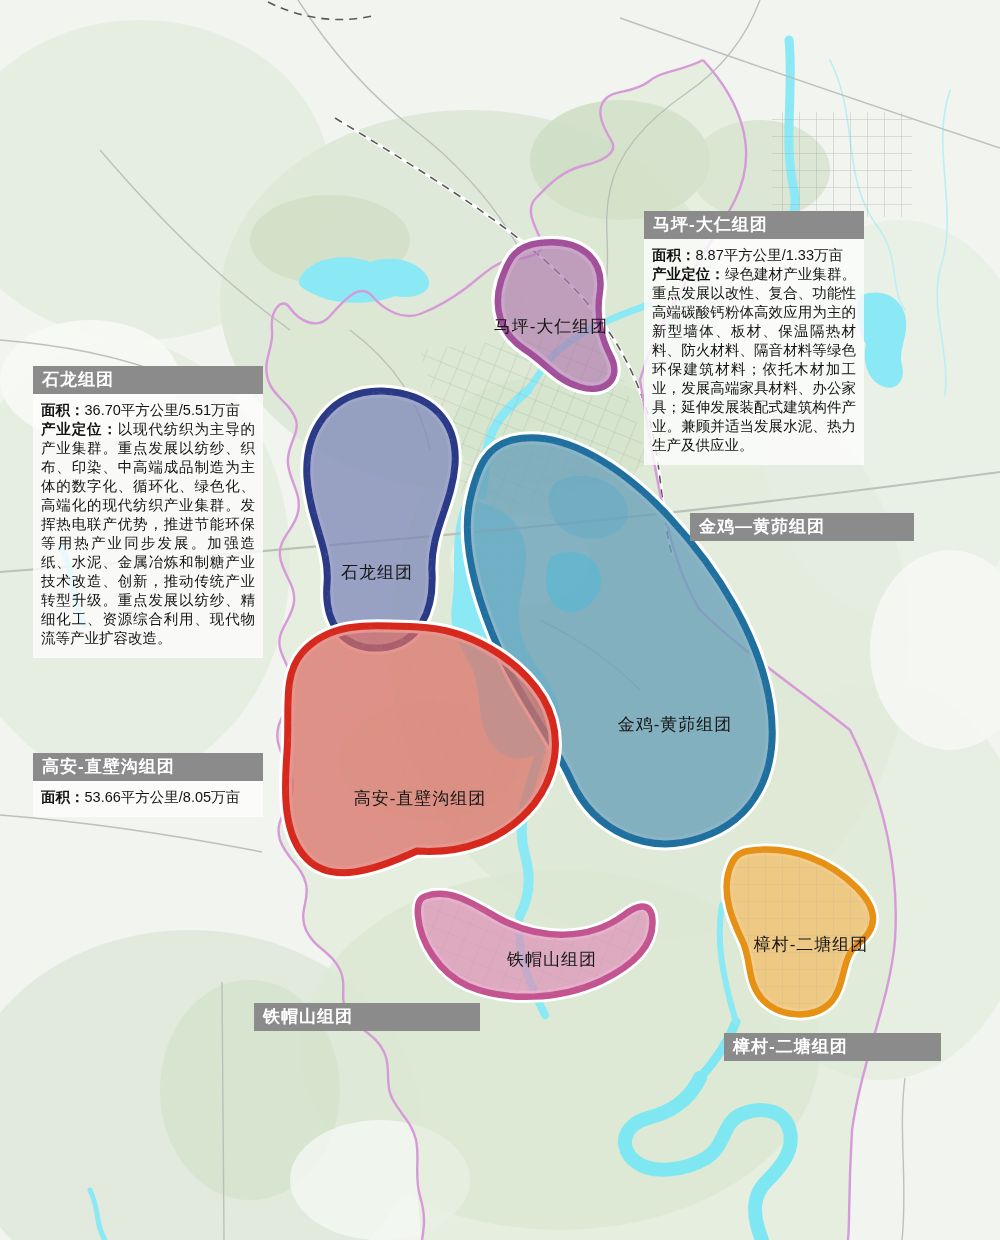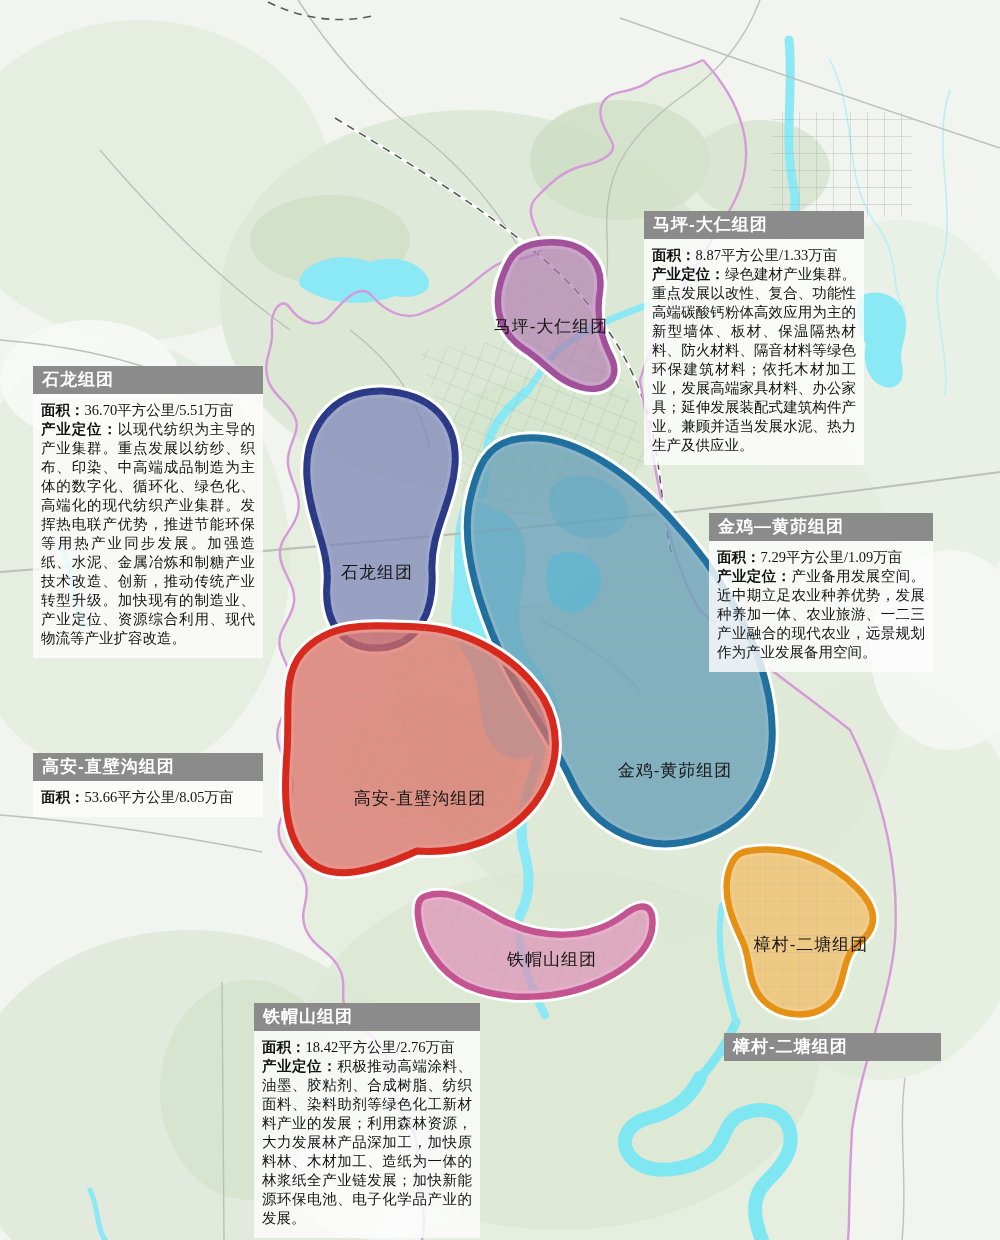--- a/index.html
+++ b/index.html
@@ -6,21 +6,21 @@
   .stage{position:relative;width:1000px;height:1240px;overflow:hidden;
          font-family:"Liberation Sans","DejaVu Sans",sans-serif;background:#f0f3ee;}
   .stage svg{position:absolute;left:0;top:0;}
   
   .panel{position:absolute;z-index:6;}
   .panel-header{background:#8b8b8b;color:#ffffff;font-size:17px;font-weight:700;
                 padding:3px 9px 4px;letter-spacing:1px;line-height:1.25;}
   .panel-body{background:rgba(252,253,252,0.82);padding:7px 8px 10px;color:#121212;
               font-size:14.5px;line-height:19px;text-align:justify;}
   .panel-body b{font-weight:700;}
-  .panel-body .row{margin:0;font-family:Liberation Serif, serif;}
+  .panel-body .row{margin:0;}
   
   .map-label{position:absolute;z-index:5;transform:translate(-50%,-50%);
              color:#161616;font-size:17px;font-weight:500;white-space:nowrap;
              letter-spacing:1px;}
 </style>
 </head>
 <body>
 
 <div class="stage">
 
@@ -156,61 +156,53 @@
 
   <g>
     <path d="M748 851 C790 844,831 861,858 889 C879 911,877 929,858 944 C841 957,846 984,832 1001 C815 1020,781 1018,763 1000 C746 982,752 960,742 940 C732 919,723 897,728 874 C732 859,737 853,748 851 Z" fill="none" stroke="#ffffff" stroke-width="12"></path>
     <path d="M748 851 C790 844,831 861,858 889 C879 911,877 929,858 944 C841 957,846 984,832 1001 C815 1020,781 1018,763 1000 C746 982,752 960,742 940 C732 919,723 897,728 874 C732 859,737 853,748 851 Z" fill="rgba(240,192,110,0.8)" stroke="#e79114" stroke-width="6.5"></path>
     <path d="M748 851 C790 844,831 861,858 889 C879 911,877 929,858 944 C841 957,846 984,832 1001 C815 1020,781 1018,763 1000 C746 982,752 960,742 940 C732 919,723 897,728 874 C732 859,737 853,748 851 Z" fill="url(#gridp)" opacity="0.3" stroke="none"></path>
   </g>
 </svg>
 
 <div class="map-label" style="left:551px;top:326px;">马坪-大仁组团</div>
 <div class="map-label" style="left:377px;top:572px;">石龙组团</div>
-<div class="map-label" style="left:675px;top:770px;">金鸡-黄茆组团</div>
+<div class="map-label" style="left:675px;top:724px;">金鸡-黄茆组团</div>
 <div class="map-label" style="left:420px;top:798px;">高安-直壁沟组团</div>
 <div class="map-label" style="left:552px;top:959px;">铁帽山组团</div>
 <div class="map-label" style="left:811px;top:944px;">樟村-二塘组团</div>
 
 <div class="panel" style="left:33px;top:366px;width:230px;">
   <div class="panel-header">石龙组团</div>
   <div class="panel-body">
     <div class="row"><b>面积：</b><span>36.70平方公里/5.51万亩</span></div>
-    <div class="row"><b>产业定位：</b><span>以现代纺织为主导的产业集群。重点发展以纺纱、织布、印染、中高端成品制造为主体的数字化、循环化、绿色化、高端化的现代纺织产业集群。发挥热电联产优势，推进节能环保等用热产业同步发展。加强造纸、水泥、金属冶炼和制糖产业技术改造、创新，推动传统产业转型升级。加快现有的制造业、产业定位、资源综合利用、现代物流等产业扩容改造。</span></div>
+    <div class="row"><b>产业定位：</b><span>以现代纺织为主导的产业集群。重点发展以纺纱、织布、印染、中高端成品制造为主体的数字化、循环化、绿色化、高端化的现代纺织产业集群。发挥热电联产优势，推进节能环保等用热产业同步发展。加强造纸、水泥、金属冶炼和制糖产业技术改造、创新，推动传统产业转型升级。重点发展以纺纱、精细化工、资源综合利用、现代物流等产业扩容改造。</span></div>
   </div>
 </div>
 
 <div class="panel" style="left:644px;top:211px;width:220px;">
   <div class="panel-header">马坪-大仁组团</div>
   <div class="panel-body">
     <div class="row"><b>面积：</b><span>8.87平方公里/1.33万亩</span></div>
     <div class="row"><b>产业定位：</b><span>绿色建材产业集群。重点发展以改性、复合、功能性高端碳酸钙粉体高效应用为主的新型墙体、板材、保温隔热材料、防火材料、隔音材料等绿色环保建筑材料；依托木材加工业，发展高端家具材料、办公家具；延伸发展装配式建筑构件产业。兼顾并适当发展水泥、热力生产及供应业。</span></div>
   </div>
 </div>
 
-<div class="panel" style="left:709px;top:513px;width:224px;">
+<div class="panel" style="left:690px;top:513px;width:224px;">
   <div class="panel-header">金鸡—黄茆组团</div>
-  <div class="panel-body">
-    <div class="row"><b>面积：</b><span>7.29平方公里/1.09万亩</span></div>
-    <div class="row"><b>产业定位：</b><span>产业备用发展空间。近中期立足农业种养优势，发展种养加一体、农业旅游、一二三产业融合的现代农业，远景规划作为产业发展备用空间。</span></div>
-  </div>
 </div>
 
 <div class="panel" style="left:33px;top:753px;width:230px;">
   <div class="panel-header">高安-直壁沟组团</div>
   <div class="panel-body">
     <div class="row"><b>面积：</b><span>53.66平方公里/8.05万亩</span></div>
   </div>
 </div>
 
 <div class="panel" style="left:254px;top:1003px;width:226px;">
   <div class="panel-header">铁帽山组团</div>
-  <div class="panel-body">
-    <div class="row"><b>面积：</b><span>18.42平方公里/2.76万亩</span></div>
-    <div class="row"><b>产业定位：</b><span>积极推动高端涂料、油墨、胶粘剂、合成树脂、纺织面料、染料助剂等绿色化工新材料产业的发展；利用森林资源，大力发展林产品深加工，加快原料林、木材加工、造纸为一体的林浆纸全产业链发展；加快新能源环保电池、电子化学品产业的发展。</span></div>
-  </div>
 </div>
 
 <div class="panel" style="left:724px;top:1033px;width:217px;">
   <div class="panel-header">樟村-二塘组团</div>
 </div>
 
 </div>
 
 </body></html>

